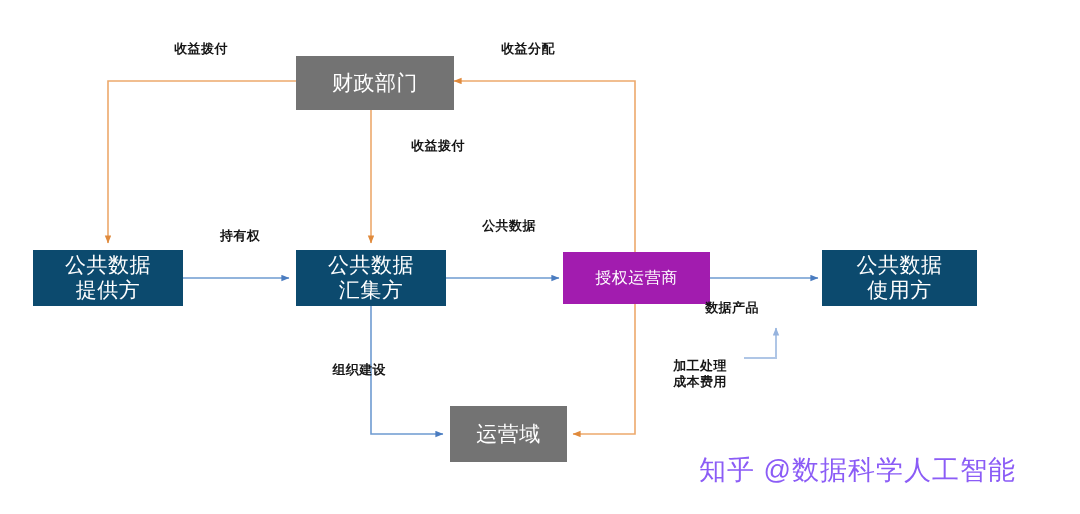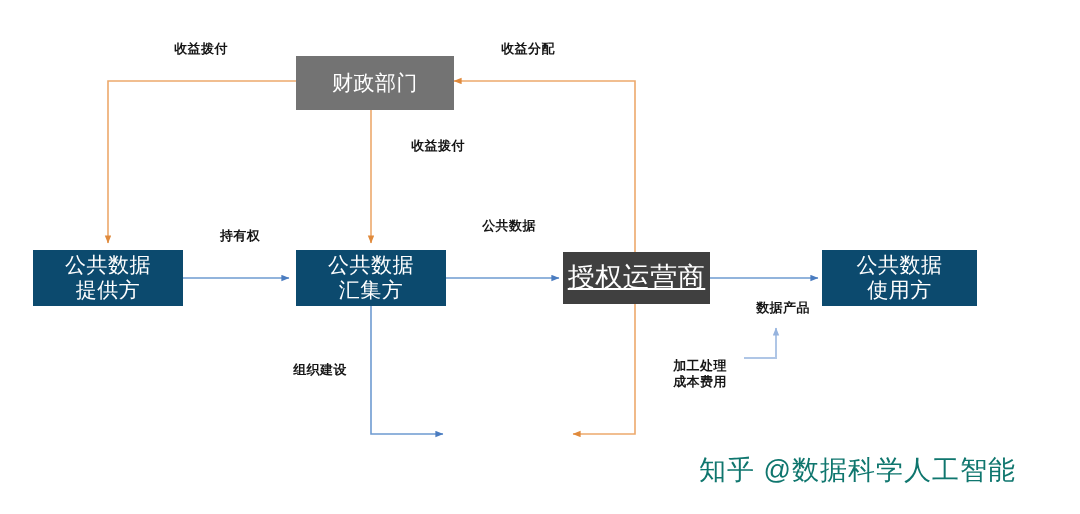--- a/index.html
+++ b/index.html
@@ -39,37 +39,36 @@
   }
   .node-dark {
     background: #0c4a6e;
     font-size: 21px;
   }
   .node-light {
     background: #737373;
     font-size: 21px;
   }
   .node-red {
-    background: #404040;
-    font-size: 27px;
-    text-decoration: underline;
+    background: #a21caf;
+    font-size: 16px;
   }
   .edge-label {
     position: absolute;
     color: #161616;
     font-size: 13px;
     font-weight: 600;
     line-height: 1.22;
     white-space: pre-line;
     text-align: center;
     letter-spacing: 0.4px;
   }
   .watermark {
     position: absolute;
-    color: #0f766e;
+    color: #8b5cf6;
     font-size: 27px;
     letter-spacing: 1px;
     white-space: nowrap;
   }
 </style>
 </head>
 <body>
 
 <div id="canvas">
 
@@ -121,33 +120,36 @@
 
   <div class="node node-red" style="left:563px; top:252px; width:147px; height:52px;">
     <span>授权运营商</span>
   </div>
 
   <div class="node node-dark" style="left:822px; top:250px; width:155px; height:56px;">
     <span>公共数据
 使用方</span>
   </div>
 
+  <div class="node node-light" style="left:450px; top:406px; width:117px; height:56px;">
+    <span>运营域</span>
+  </div>
 
   <div class="edge-label" style="left:141px; top:41px; width:120px;">收益拨付</div>
 
   <div class="edge-label" style="left:468px; top:41px; width:120px;">收益分配</div>
 
   <div class="edge-label" style="left:378px; top:138px; width:120px;">收益拨付</div>
 
   <div class="edge-label" style="left:190px; top:218px; width:100px;margin-top:10px;">持有权</div>
 
   <div class="edge-label" style="left:449px; top:218px; width:120px;">公共数据</div>
 
-  <div class="edge-label" style="left:723px; top:300px; width:120px;">数据产品</div>
+  <div class="edge-label" style="left:672px; top:300px; width:120px;">数据产品</div>
 
-  <div class="edge-label" style="left:260px; top:362px; width:120px;">组织建设</div>
+  <div class="edge-label" style="left:266px; top:362px; width:120px;text-align:right;">组织建设</div>
 
   <div class="edge-label" style="left:648px; top:358px; width:104px;">加工处理
 成本费用</div>
 
   <div class="watermark" style="left:699px; top:452px;">知乎 @数据科学人工智能</div>
 
 </div>
 
 </body></html>

